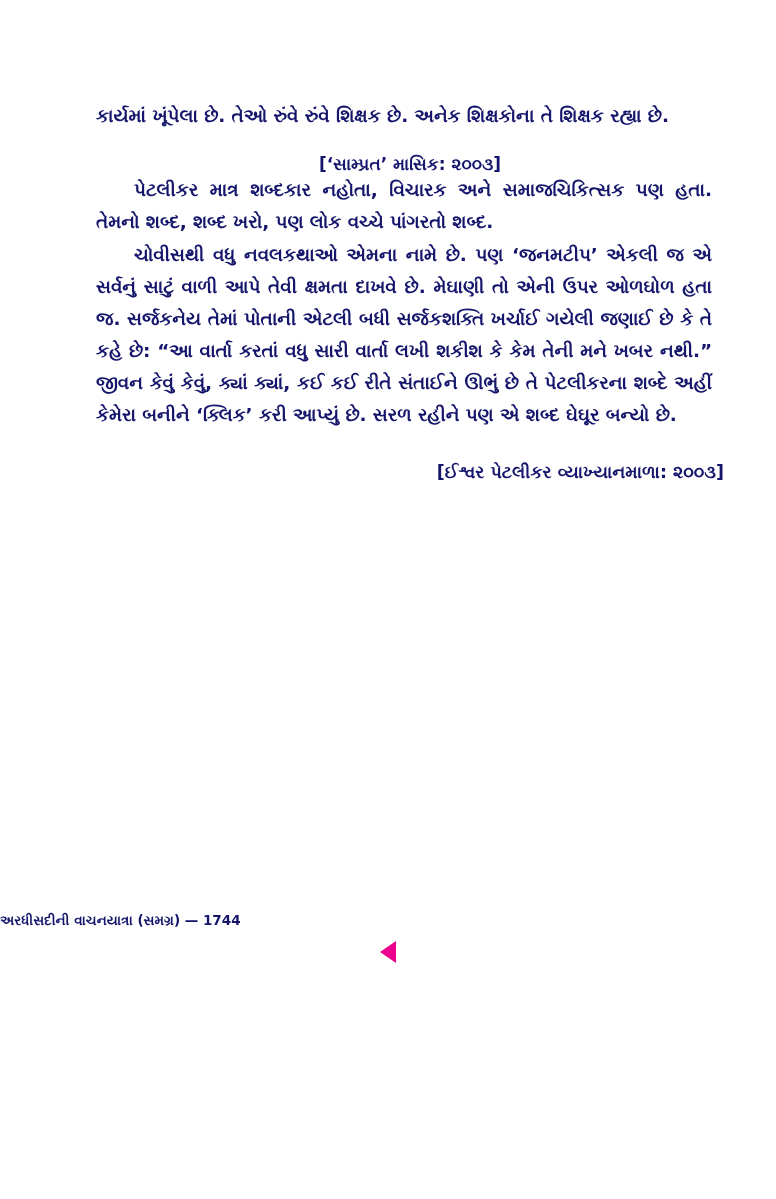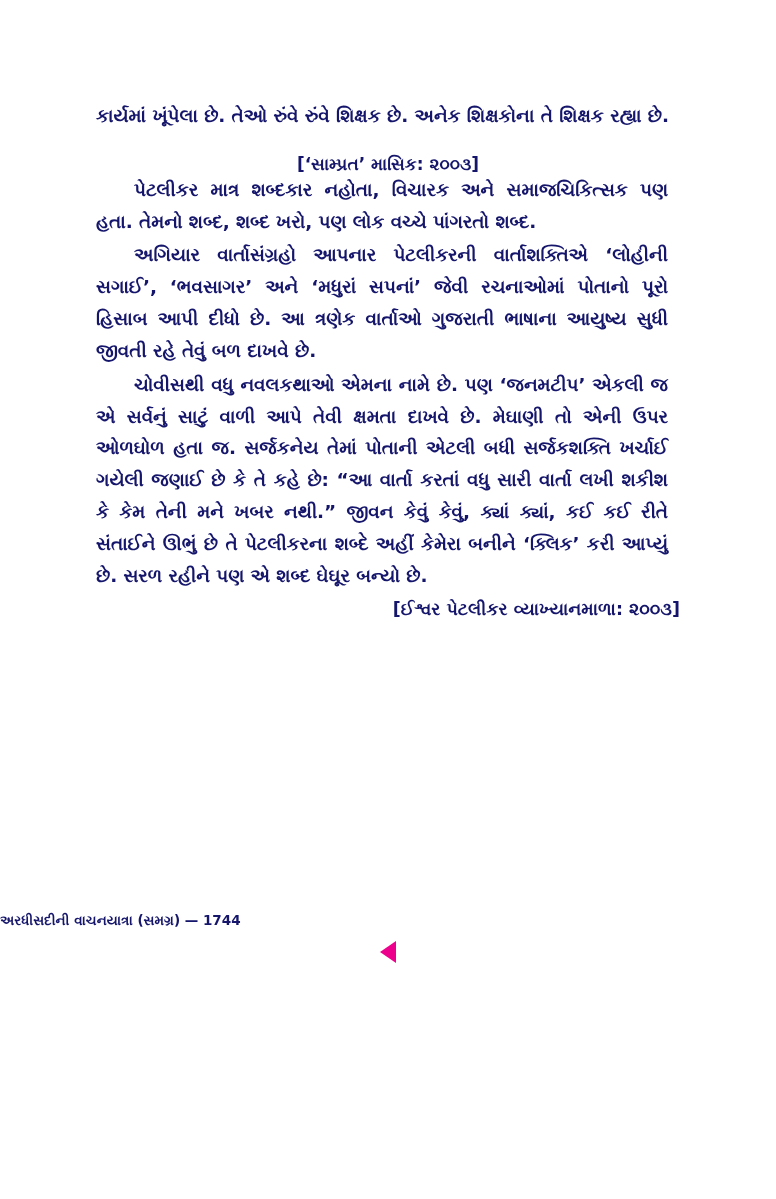--- a/index.html
+++ b/index.html
@@ -12,21 +12,21 @@
     background: #ffffff;
     font-family: "Liberation Serif", "DejaVu Serif", serif;
     color: #111111;
     overflow: hidden;
   }
   .page {
     position: relative;
     width: 776px;
     height: 1011px;
     box-sizing: border-box;
-    padding: 100px 96px 0 96px;
+    padding: 100px 52px 0 96px;
   }
   .body-text {
     color: #15166b;
     font-size: 18.5px;
     line-height: 1.72;
     text-align: justify;
     font-family: "DejaVu Sans", "Liberation Sans", sans-serif;
     font-weight: 600;
     letter-spacing: -0.1px;
   }
@@ -57,21 +57,21 @@
   .para + .para {
     margin-top: 0;
   }
   .para-gap {
     margin-top: 14px;
   }
   .closing-attribution {
     color: #15166b;
     font-size: 17.5px;
     text-align: right;
-    margin-top: 8px;
+    margin-top: 32px;
     font-family: "DejaVu Sans", "Liberation Sans", sans-serif;
     font-weight: 600;
   }
   .footer {
     position: absolute;
     left: 0;
     right: 0;
     bottom: 82px;
     color: #15166b;
     font-size: 13.5px;
@@ -96,21 +96,20 @@
 
 <div class="page">
 
   <p class="body-text lead-para">કાર્યમાં ખૂંપેલા છે. તેઓ રુંવે રુંવે શિક્ષક છે. અનેક શિક્ષકોના તે શિક્ષક રહ્યા છે.</p>
 
   <div class="attribution">[‘સામ્પ્રત’ માસિક: ૨૦૦૩]</div>
 
 
   <p class="body-text para">પેટલીકર માત્ર શબ્દકાર નહોતા, વિચારક અને સમાજચિકિત્સક પણ હતા. તેમનો શબ્દ, શબ્દ ખરો, પણ લોક વચ્ચે પાંગરતો શબ્દ.</p>
 
-  <p class="body-text para">અગિયાર વાર્તાસંગ્રહો આપનાર પેટલીકરની વાર્તાશક્તિએ ‘લોહીની સગાઈ’, ‘ભવસાગર’ અને ‘મધુરાં સપનાં’ જેવી રચનાઓમાં પોતાનો પૂરો હિસાબ આપી દીધો છે. આ ત્રણેક વાર્તાઓ ગુજરાતી ભાષાના આયુષ્ય સુધી જીવતી રહે તેવું બળ દાખવે છે.</p>
 
   <p class="body-text para para-gap">ચોવીસથી વધુ નવલકથાઓ એમના નામે છે. પણ ‘જનમટીપ’ એકલી જ એ સર્વનું સાટું વાળી આપે તેવી ક્ષમતા દાખવે છે. મેઘાણી તો એની ઉપર ઓળઘોળ હતા જ. સર્જકનેય તેમાં પોતાની એટલી બધી સર્જકશક્તિ ખર્ચાઈ ગયેલી જણાઈ છે કે તે કહે છે: “આ વાર્તા કરતાં વધુ સારી વાર્તા લખી શકીશ કે કેમ તેની મને ખબર નથી.” જીવન કેવું કેવું, ક્યાં ક્યાં, કઈ કઈ રીતે સંતાઈને ઊભું છે તે પેટલીકરના શબ્દે અહીં કેમેરા બનીને ‘ક્લિક’ કરી આપ્યું છે. સરળ રહીને પણ એ શબ્દ ઘેઘૂર બન્યો છે.</p>
 
 
   <div class="closing-attribution">[ઈશ્વર પેટલીકર વ્યાખ્યાનમાળા: ૨૦૦૩]</div>
 
   <div class="footer">અરધીસદીની વાચનયાત્રા (સમગ્ર) — 1744</div>
 
   <div class="nav-arrow"></div>
 

